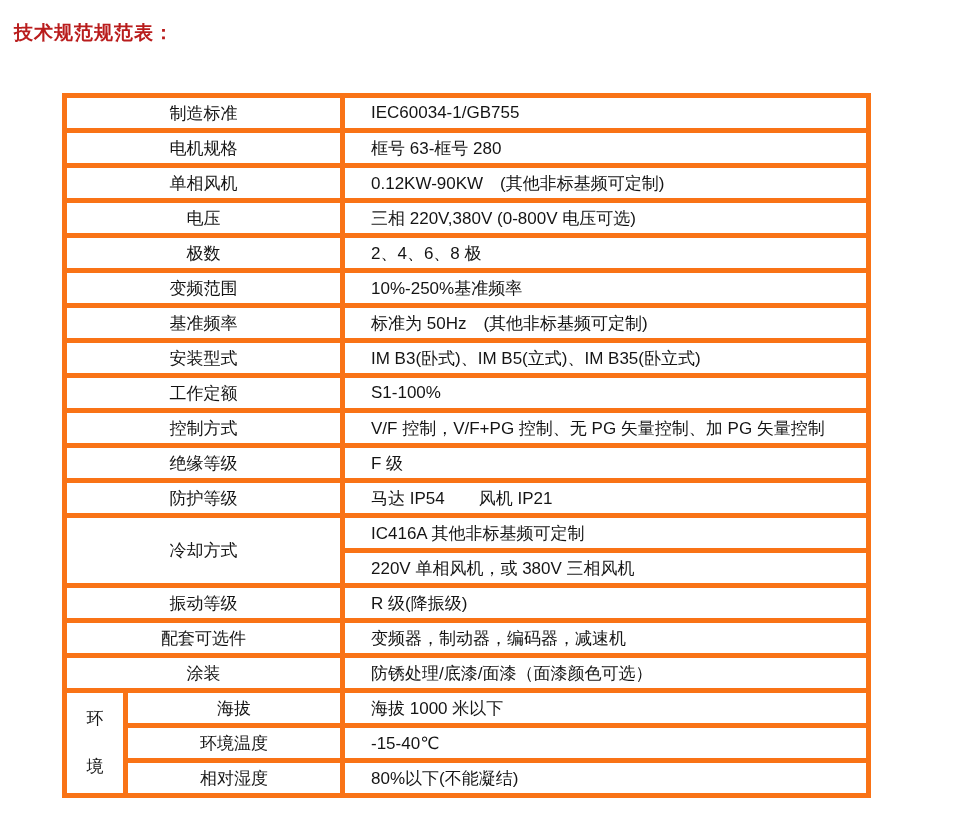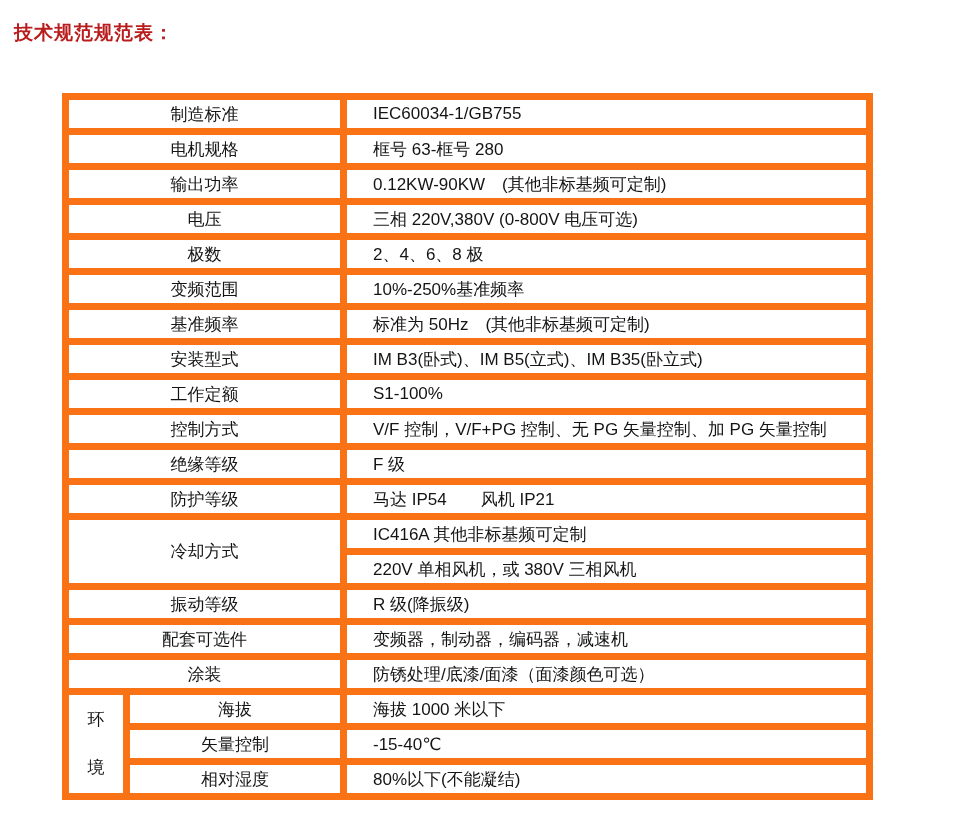--- a/index.html
+++ b/index.html
@@ -21,21 +21,21 @@
   }
   table.spec-table {
     position: absolute;
     left: 62px;
     top: 93px;
     width: 804px;
     border-collapse: collapse;
     table-layout: fixed;
   }
   table.spec-table td {
-    border: 7px solid #f97316;
+    border: 5px solid #f97316;
     height: 35px;
     font-size: 17px;
     color: #141414;
     vertical-align: middle;
     overflow: hidden;
     white-space: nowrap;
   }
   td.lbl { text-align: center; }
   td.val { text-align: left; padding-left: 26px; }
   td.env-cell { text-align: center; }
@@ -62,21 +62,21 @@
   <tbody>
     <tr>
       <td colspan="2" class="lbl">制造标准</td>
       <td class="val">IEC60034-1/GB755</td>
     </tr>
     <tr>
       <td colspan="2" class="lbl">电机规格</td>
       <td class="val">框号 63-框号 280</td>
     </tr>
     <tr>
-      <td colspan="2" class="lbl">输出功率</td>
+      <td colspan="2" class="lbl">单相风机</td>
       <td class="val">0.12KW-90KW　(其他非标基频可定制)</td>
     </tr>
     <tr>
       <td colspan="2" class="lbl">电压</td>
       <td class="val">三相 220V,380V (0-800V 电压可选)</td>
     </tr>
     <tr>
       <td colspan="2" class="lbl">极数</td>
       <td class="val">2、4、6、8 极</td>
     </tr>
@@ -128,21 +128,21 @@
       <td class="val">防锈处理/底漆/面漆（面漆颜色可选）</td>
     </tr>
     <tr>
       <td rowspan="3" class="env-cell">
         <div class="vertical-text">环境</div>
       </td>
       <td class="lbl">海拔</td>
       <td class="val">海拔 1000 米以下</td>
     </tr>
     <tr>
-      <td class="lbl">矢量控制</td>
+      <td class="lbl">环境温度</td>
       <td class="val">-15-40℃</td>
     </tr>
     <tr>
       <td class="lbl">相对湿度</td>
       <td class="val">80%以下(不能凝结)</td>
     </tr>
   </tbody>
 </table>
 
 </body></html>

